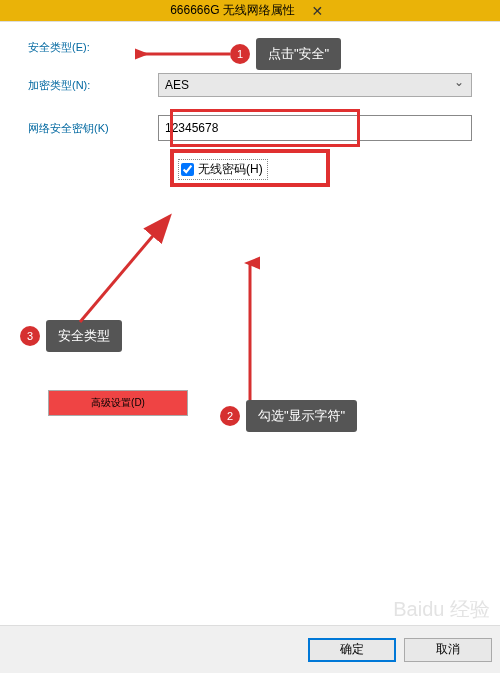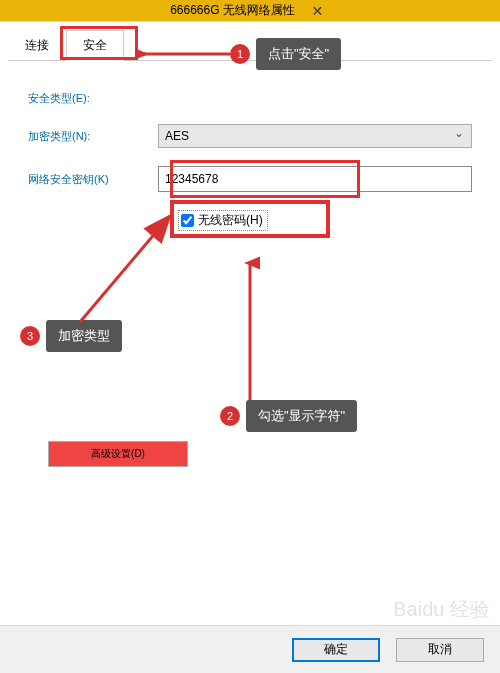--- a/index.html
+++ b/index.html
@@ -147,22 +147,22 @@
       position: absolute;
       bottom: 0;
       left: 0;
       right: 0;
       height: 48px;
       background: #f0f0f0;
       border-top: 1px solid #ddd;
       display: flex;
       justify-content: flex-end;
       align-items: center;
-      padding: 0 16px;
-      gap: 16px;
+      padding: 0 8px;
+      gap: 8px;
     }
     .btn {
       width: 88px;
       height: 24px;
       border: 1px solid #aaa;
       background: #e8e8e8;
       font-size: 12px;
       cursor: pointer;
     }
     .btn.primary {
@@ -213,25 +213,20 @@
 <body>
 
 <div class="titlebar">
   <span>666666G 无线网络属性</span>
   <div class="close-btn">
     <span>✕</span>
   </div>
 </div>
 
 <div class="content">
-  <div class="tabs">
-    <div class="tab">连接</div>
-    <div class="tab active">安全</div>
-    <div class="tab-highlight"></div>
-  </div>
 
   <div class="form-area">
     <div class="form-row">
       <span class="form-label">安全类型(E):</span>
     </div>
 
     <div class="form-row">
       <span class="form-label">加密类型(N):</span>
       <div class="select-wrap">
         <select class="form-select">
@@ -288,21 +283,21 @@
         <marker id="ah2" markerWidth="8" markerHeight="10" refX="4" refY="2" orient="auto">
           <polygon points="0 10, 4 0, 8 10" fill="#d63030"></polygon>
         </marker>
       </defs>
       <line x1="10" y1="145" x2="10" y2="8" stroke="#d63030" stroke-width="3" marker-end="url(#ah2)"></line>
     </svg>
 </div>
 
 <div class="callout" style="left:20px;top:320px">
   <div class="callout-badge">3</div>
-  <div class="callout-text">加密类型</div>
+  <div class="callout-text">安全类型</div>
 </div>
 <div class="arrow" style="left:70px;top:210px">
   <svg width="110" height="120">
       <defs>
         <marker id="ah3" markerWidth="10" markerHeight="8" refX="8" refY="4" orient="auto">
           <polygon points="0 0, 10 4, 0 8" fill="#d63030"></polygon>
         </marker>
       </defs>
       <line x1="10" y1="112" x2="98" y2="8" stroke="#d63030" stroke-width="3" marker-end="url(#ah3)"></line>
     </svg>

